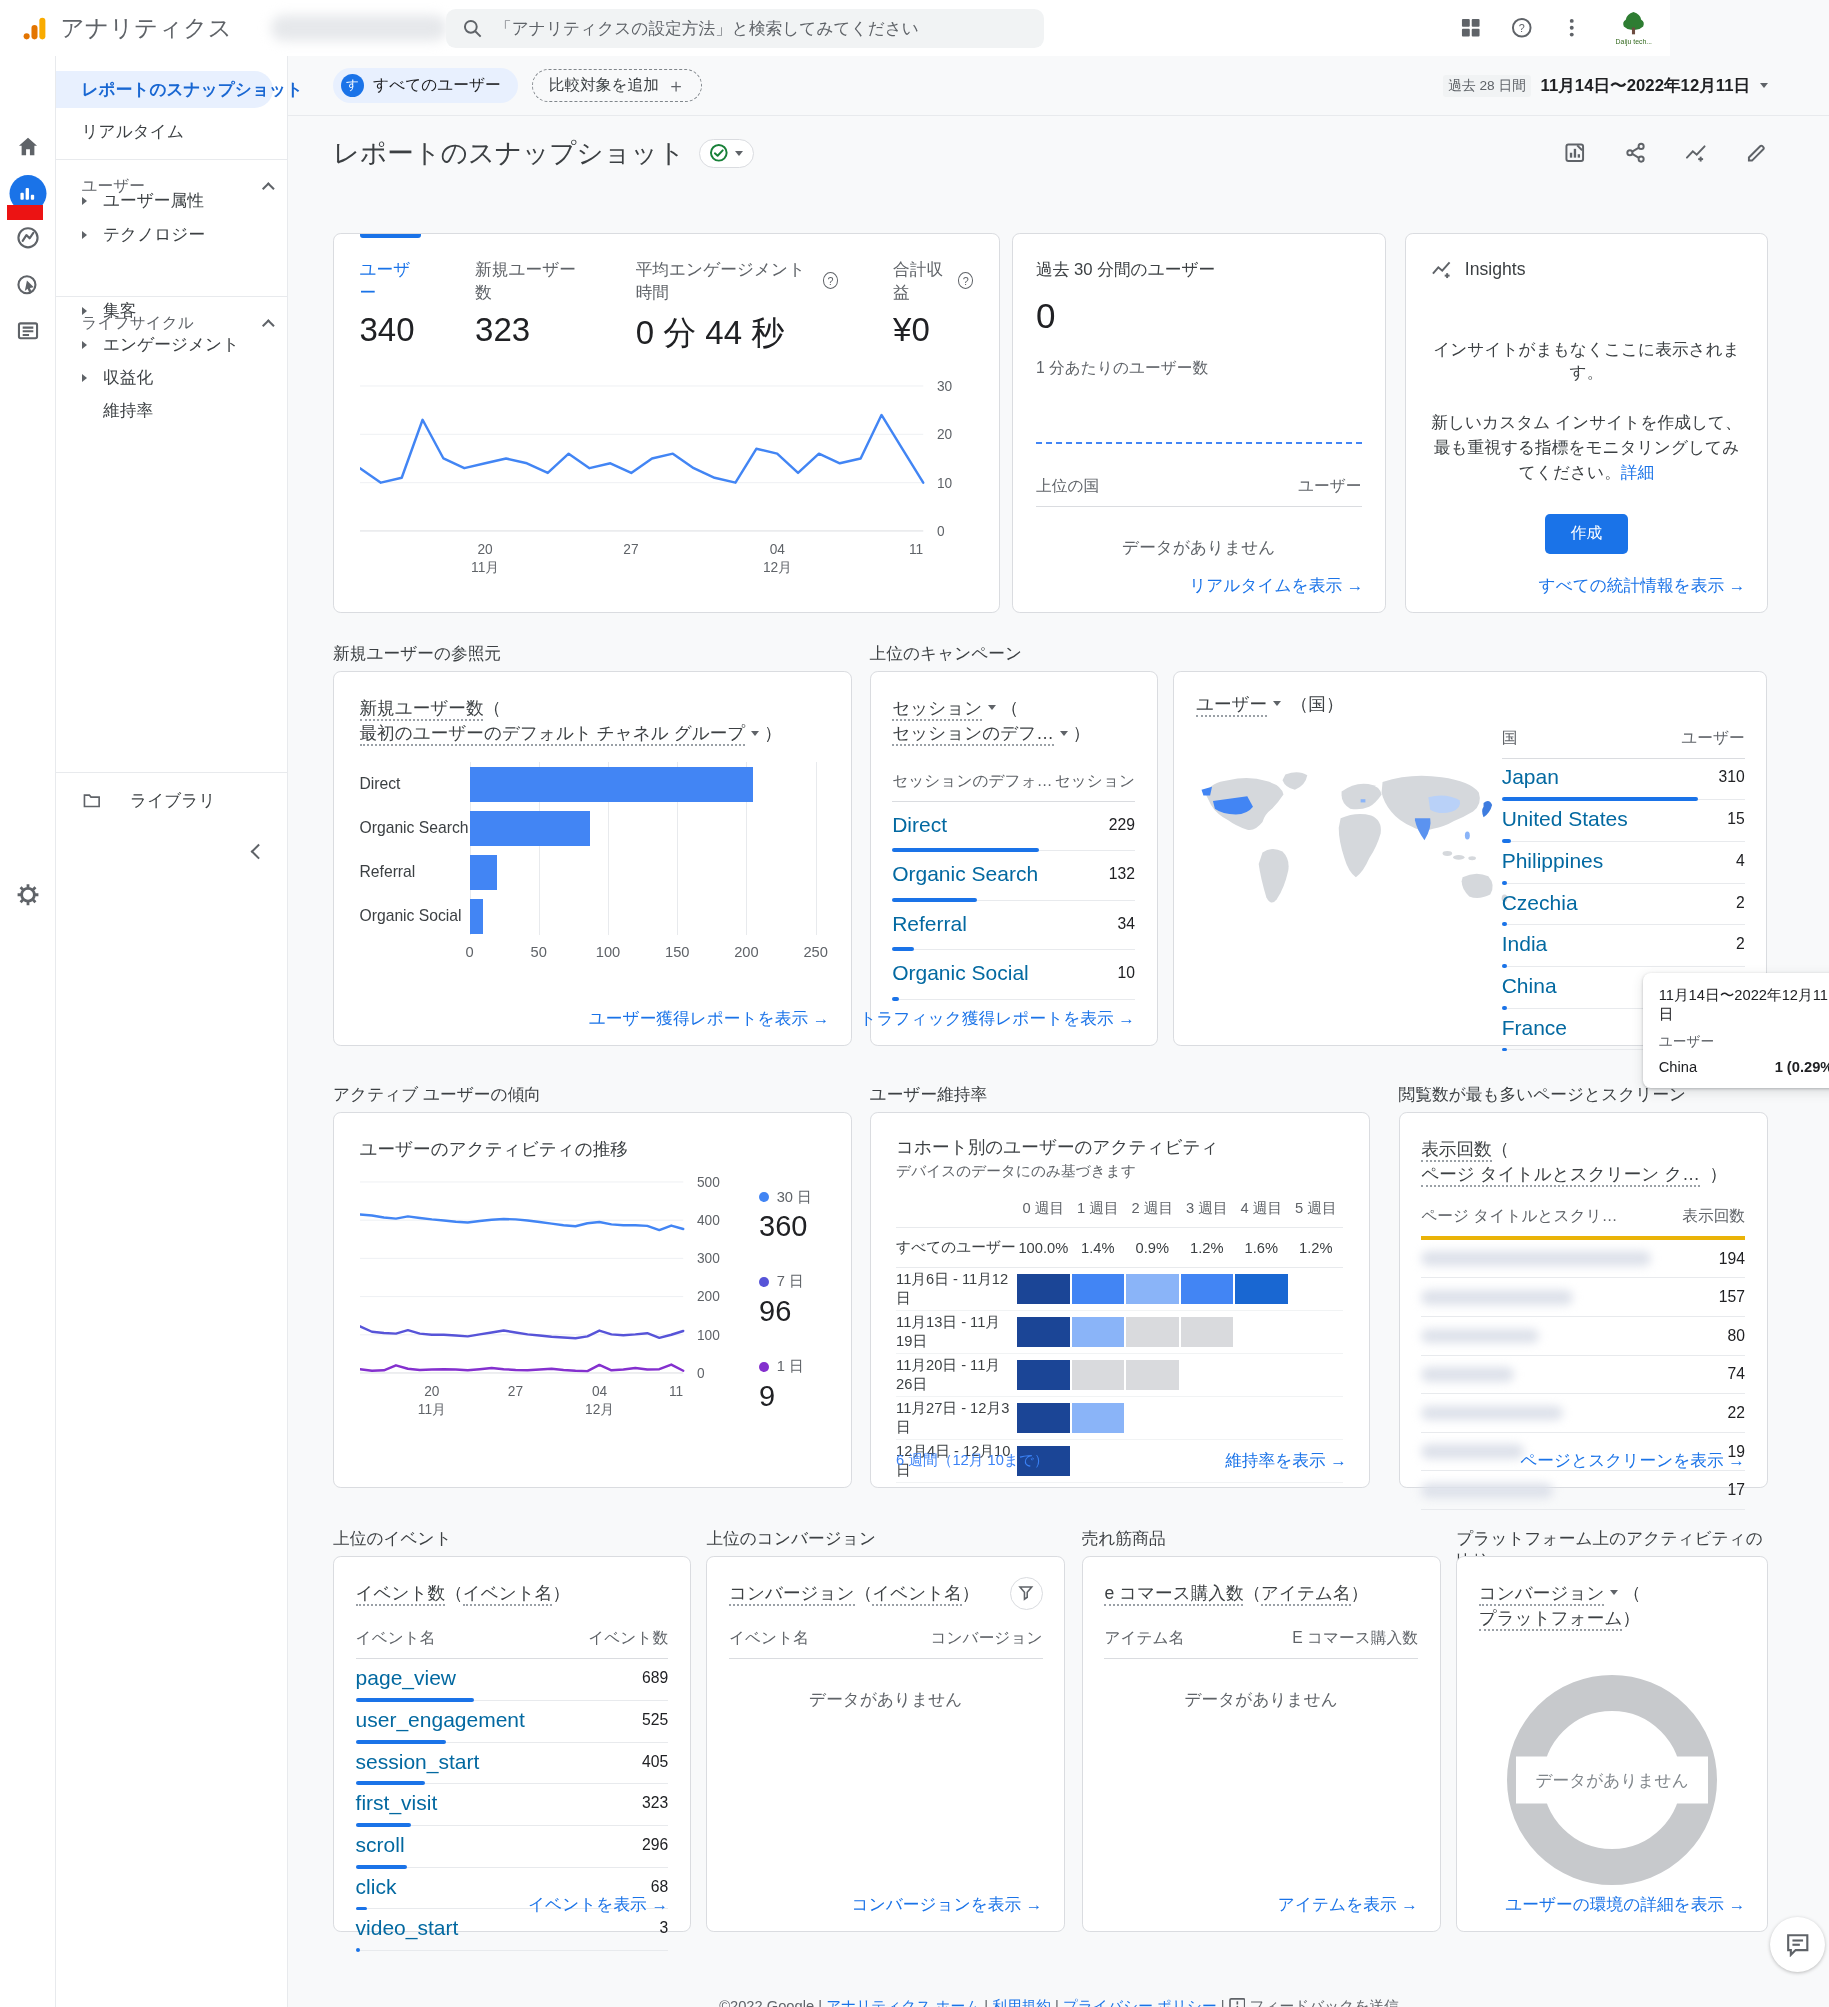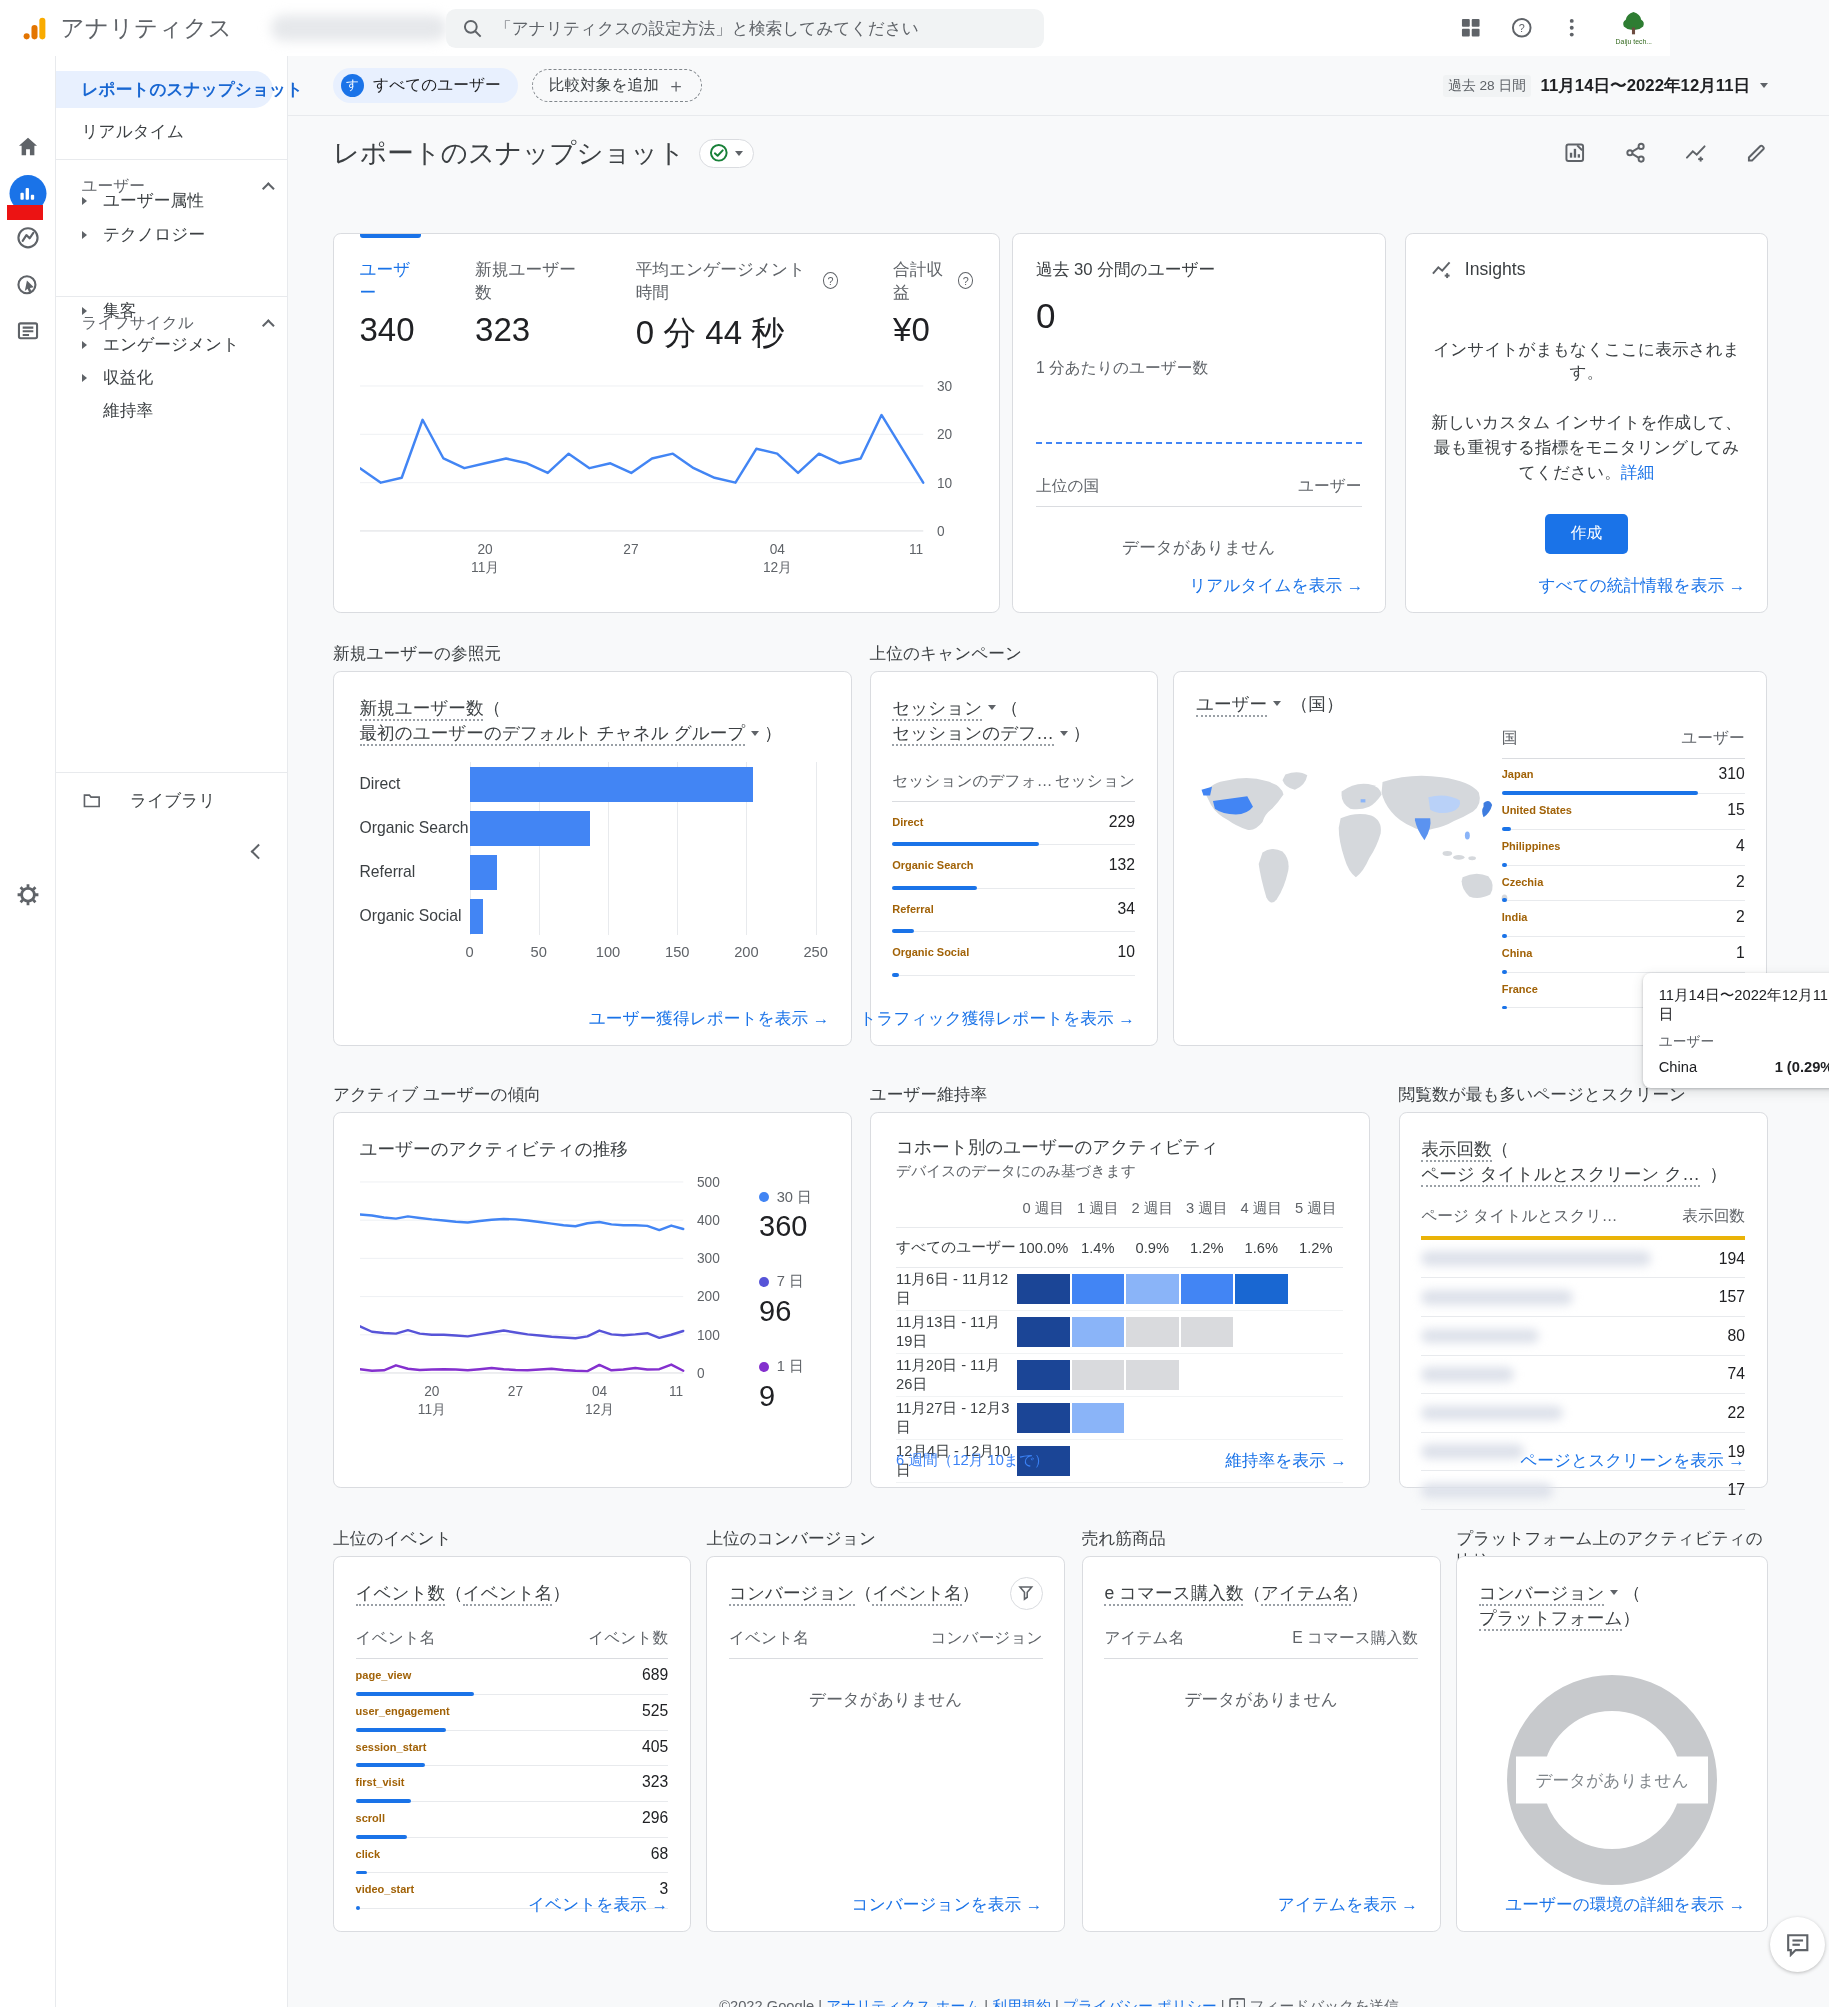--- a/index.html
+++ b/index.html
@@ -96,21 +96,21 @@
 .hgl { position:absolute; top:0; bottom:0; width:1px; background:#e8eaed; }
 .hrow { display:flex; align-items:center; height:44px; position:relative; }
 .hlabel { width:110px; font-size:15.7px; color:#3c4043; }
 .htrack { flex:1; margin-right:9.8px; position:relative; height:35px; }
 .hfill { position:absolute; left:0; top:0; height:100%; background:#4285f4; }
 .haxis { position:relative; height:25.5px; margin-left:110px; margin-right:9.8px; }
 .haxis span { position:absolute; transform:translateX(-50%); font-size:14.7px; color:#5f6368; top:5.9px; }
 
 
 .trow { position:relative; display:flex; justify-content:space-between; align-items:center; padding:8.8px 0 11.8px; border-bottom:1px solid #e8eaed; }
-.tname { font-size:11px; font-weight:bold; color:#a16207; }
+.tname { font-size:21px; font-weight:normal; color:#0369a1; }
 .tval { font-size:15.7px; color:#202124; }
 .tbar { position:absolute; left:0; bottom:-2px; height:3.9px; background:#1a73e8; border-radius:2px; }
 
 
 .geo-tbl { position:absolute; right:21.6px; top:47px; width:243px; }
 .map-box { position:absolute; left:17.6px; top:61px; width:343px; height:241px; }
 
 
 .ac-wrap { display:flex; padding:0 9.8px 0 25.5px; }
 .al-col { margin-left:17.6px; padding-top:25.5px; display:flex; flex-direction:column; gap:29px; }

